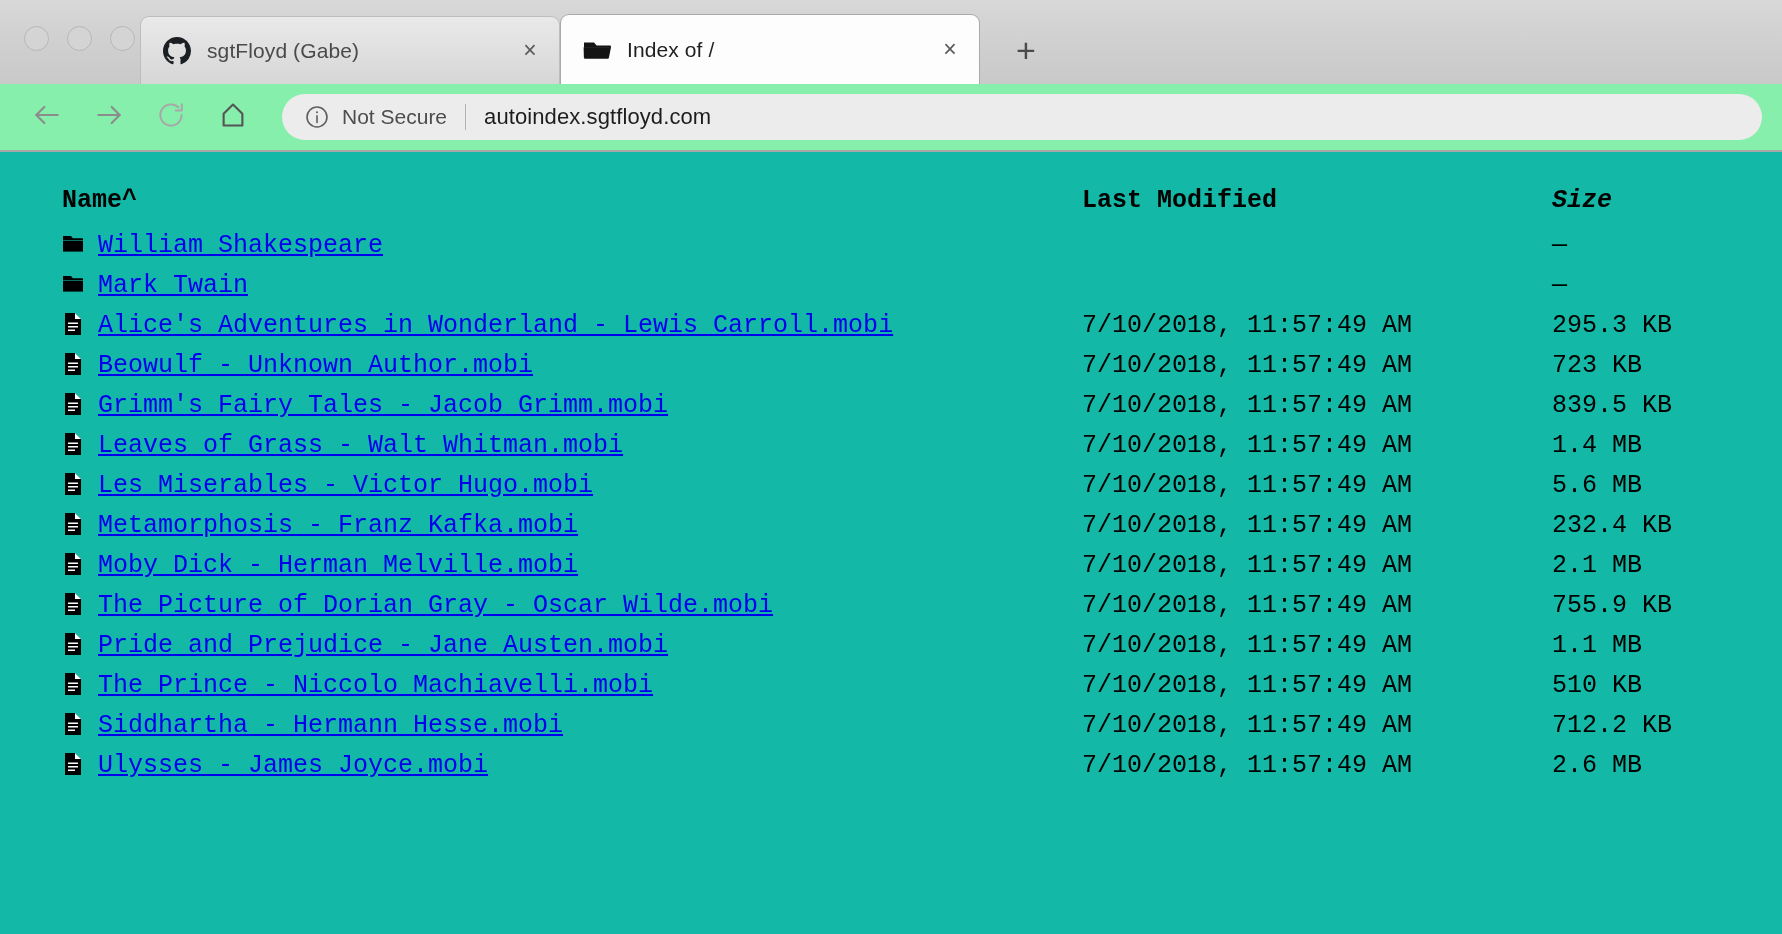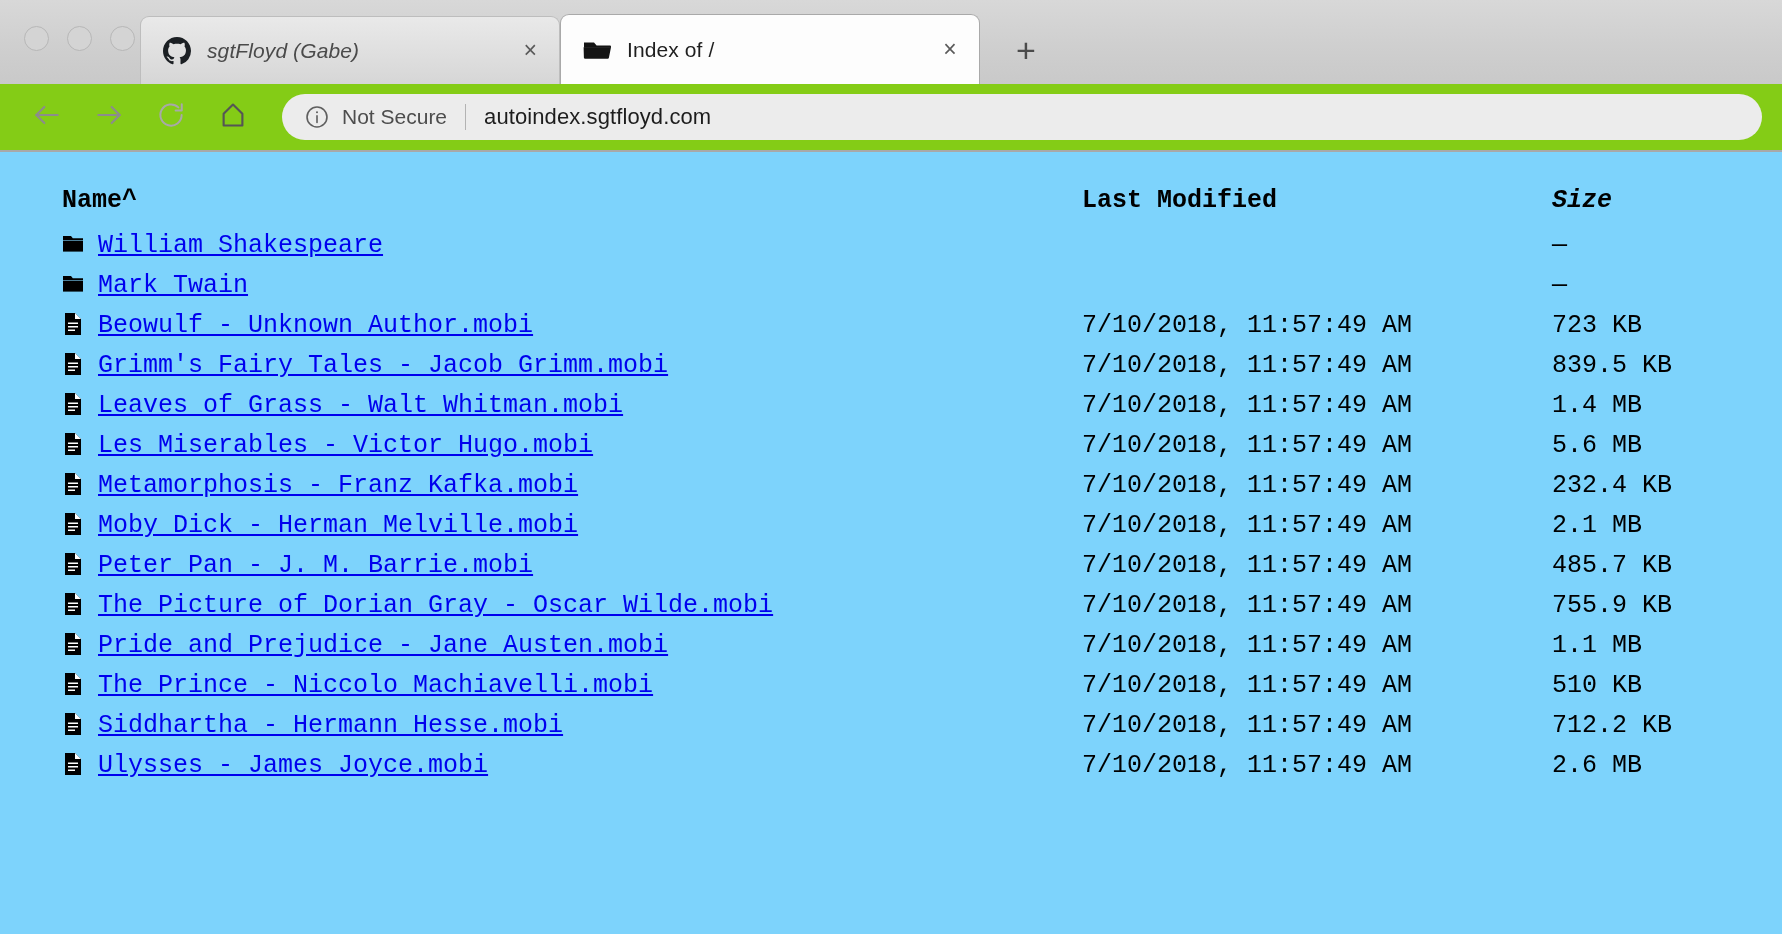--- a/index.html
+++ b/index.html
@@ -68,21 +68,20 @@
     border-top-left-radius: 9px;
     border-top-right-radius: 9px;
     padding: 0 14px 0 22px;
     margin-bottom: 0;
   }
   .tab.inactive {
     background: linear-gradient(to bottom, #e9e9e9 0%, #dedede 60%, #d6d6d6 100%);
     border: 1px solid #bdbdbd;
     border-bottom: none;
     color: #4a4a4a;
-    font-style: italic;
   }
   .tab.active {
     background: #fdfdfd;
     border: 1px solid #a9a9a9;
     border-bottom: none;
     color: #1f1f1f;
     z-index: 3;
     height: 70px;
     justify-content: flex-end;
   }
@@ -125,21 +124,21 @@
     align-items: center;
     justify-content: center;
     font-size: 34px;
     color: #4b4b4b;
     font-weight: 300;
     line-height: 1;
   }
 
   .toolbar {
     height: 68px;
-    background: #84cc16;
+    background: #86efac;
     border-bottom: 2px solid #a8a8a8;
     display: flex;
     align-items: center;
     padding: 0 20px;
     box-sizing: border-box;
   }
 
   .nav-btn {
     width: 54px;
     height: 54px;
@@ -185,21 +184,21 @@
   .omni-url {
     font-size: 22px;
     color: #1d1d1d;
     white-space: nowrap;
     letter-spacing: 0.1px;
   }
 
   
   .page {
     flex: 1 1 auto;
-    background: #7dd3fc;
+    background: #14b8a6;
     overflow: hidden;
     padding-top: 34px;
     box-sizing: border-box;
   }
 
   table.index {
     border-collapse: collapse;
     font-family: "Liberation Mono", "DejaVu Sans Mono", monospace;
     font-size: 25px;
     margin-left: 62px;
@@ -392,20 +391,34 @@
   </tr>
           <tr>
     <td class="cell-icon"><span class="icon-wrap"><svg width="22" height="26" viewBox="0 0 22 26">
                   <path fill="#000" d="M3 2h10l6 6v16H3V2z"></path>
                   <path fill="#fff" d="M13 2l6 6h-6V2z"></path>
                   <rect fill="#fff" x="6" y="11.5" width="10" height="1.5"></rect>
                   <rect fill="#fff" x="6" y="15" width="10" height="1.5"></rect>
                   <rect fill="#fff" x="6" y="18.5" width="7" height="1.5"></rect>
                 </svg></span></td>
     <td class="cell-name">
+      <a class="entry" href="#">Alice's Adventures in Wonderland - Lewis Carroll.mobi</a>
+    </td>
+    <td class="cell-mod">7/10/2018, 11:57:49 AM</td>
+    <td class="cell-size">295.3 KB</td>
+  </tr>
+          <tr>
+    <td class="cell-icon"><span class="icon-wrap"><svg width="22" height="26" viewBox="0 0 22 26">
+                  <path fill="#000" d="M3 2h10l6 6v16H3V2z"></path>
+                  <path fill="#fff" d="M13 2l6 6h-6V2z"></path>
+                  <rect fill="#fff" x="6" y="11.5" width="10" height="1.5"></rect>
+                  <rect fill="#fff" x="6" y="15" width="10" height="1.5"></rect>
+                  <rect fill="#fff" x="6" y="18.5" width="7" height="1.5"></rect>
+                </svg></span></td>
+    <td class="cell-name">
       <a class="entry" href="#">Beowulf - Unknown Author.mobi</a>
     </td>
     <td class="cell-mod">7/10/2018, 11:57:49 AM</td>
     <td class="cell-size">723 KB</td>
   </tr>
           <tr>
     <td class="cell-icon"><span class="icon-wrap"><svg width="22" height="26" viewBox="0 0 22 26">
                   <path fill="#000" d="M3 2h10l6 6v16H3V2z"></path>
                   <path fill="#fff" d="M13 2l6 6h-6V2z"></path>
                   <rect fill="#fff" x="6" y="11.5" width="10" height="1.5"></rect>
@@ -466,34 +479,20 @@
                   <path fill="#fff" d="M13 2l6 6h-6V2z"></path>
                   <rect fill="#fff" x="6" y="11.5" width="10" height="1.5"></rect>
                   <rect fill="#fff" x="6" y="15" width="10" height="1.5"></rect>
                   <rect fill="#fff" x="6" y="18.5" width="7" height="1.5"></rect>
                 </svg></span></td>
     <td class="cell-name">
       <a class="entry" href="#">Moby Dick - Herman Melville.mobi</a>
     </td>
     <td class="cell-mod">7/10/2018, 11:57:49 AM</td>
     <td class="cell-size">2.1 MB</td>
-  </tr>
-          <tr>
-    <td class="cell-icon"><span class="icon-wrap"><svg width="22" height="26" viewBox="0 0 22 26">
-                  <path fill="#000" d="M3 2h10l6 6v16H3V2z"></path>
-                  <path fill="#fff" d="M13 2l6 6h-6V2z"></path>
-                  <rect fill="#fff" x="6" y="11.5" width="10" height="1.5"></rect>
-                  <rect fill="#fff" x="6" y="15" width="10" height="1.5"></rect>
-                  <rect fill="#fff" x="6" y="18.5" width="7" height="1.5"></rect>
-                </svg></span></td>
-    <td class="cell-name">
-      <a class="entry" href="#">Peter Pan - J. M. Barrie.mobi</a>
-    </td>
-    <td class="cell-mod">7/10/2018, 11:57:49 AM</td>
-    <td class="cell-size">485.7 KB</td>
   </tr>
           <tr>
     <td class="cell-icon"><span class="icon-wrap"><svg width="22" height="26" viewBox="0 0 22 26">
                   <path fill="#000" d="M3 2h10l6 6v16H3V2z"></path>
                   <path fill="#fff" d="M13 2l6 6h-6V2z"></path>
                   <rect fill="#fff" x="6" y="11.5" width="10" height="1.5"></rect>
                   <rect fill="#fff" x="6" y="15" width="10" height="1.5"></rect>
                   <rect fill="#fff" x="6" y="18.5" width="7" height="1.5"></rect>
                 </svg></span></td>
     <td class="cell-name">

